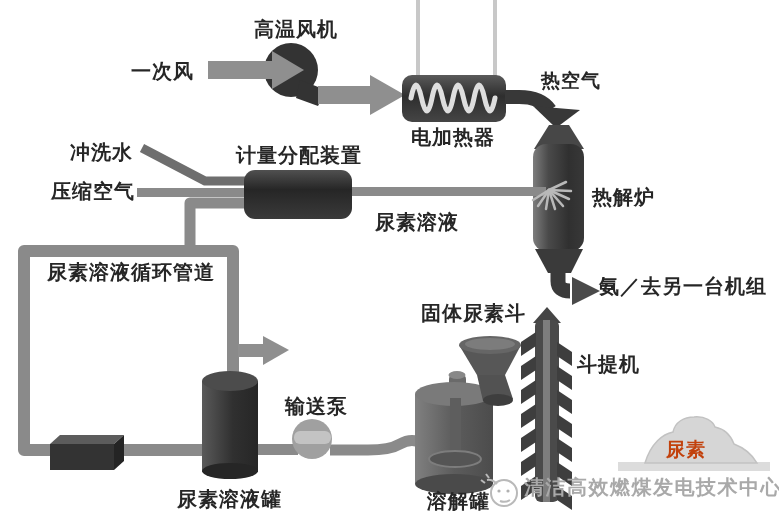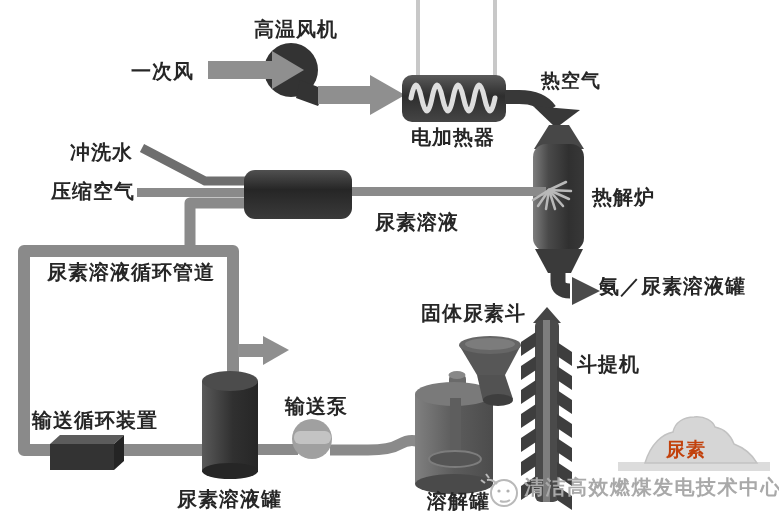--- a/index.html
+++ b/index.html
@@ -202,26 +202,26 @@
       <path d="M481,480 l4,3"></path>
       <path d="M510,500 Q505,503 500,501"></path>
     </g>
   </svg>
 
   <div class="lbl" style="left:254px;top:19px">高温风机</div>
   <div class="lbl" style="left:131px;top:61px">一次风</div>
   <div class="lbl" style="left:411px;top:127px">电加热器</div>
   <div class="lbl lbl-small" style="left:541px;top:71px">热空气</div>
   <div class="lbl" style="left:592px;top:187px">热解炉</div>
-  <div class="lbl" style="left:599px;top:276px">氨／尿素溶液罐</div>
+  <div class="lbl" style="left:599px;top:276px">氨／去另一台机组</div>
   <div class="lbl" style="left:70px;top:142px">冲洗水</div>
+  <div class="lbl" style="left:236px;top:145px">计量分配装置</div>
   <div class="lbl" style="left:51px;top:181px">压缩空气</div>
   <div class="lbl" style="left:47px;top:262px">尿素溶液循环管道</div>
   <div class="lbl" style="left:375px;top:212px">尿素溶液</div>
-  <div class="lbl" style="left:32px;top:410px">输送循环装置</div>
   <div class="lbl" style="left:177px;top:489px">尿素溶液罐</div>
   <div class="lbl" style="left:285px;top:396px">输送泵</div>
   <div class="lbl" style="left:421px;top:303px">固体尿素斗</div>
   <div class="lbl" style="left:577px;top:354px">斗提机</div>
   <div class="lbl" style="left:427px;top:491px">溶解罐</div>
   <div class="lbl lbl-small lbl-urea" style="left:666px;top:440px">尿素</div>
   <div class="lbl lbl-watermark" style="left:524px;top:477px">清洁高效燃煤发电技术中心</div>
 
 </div>
 

